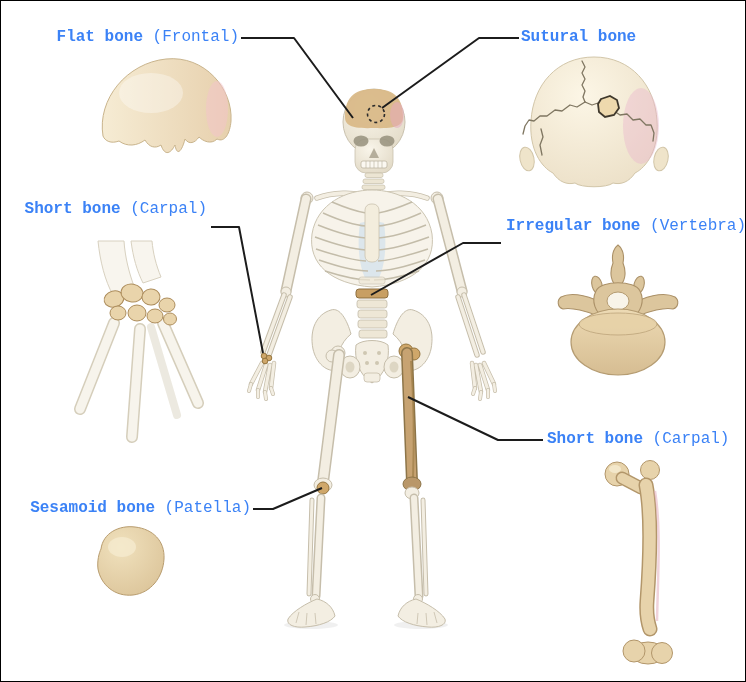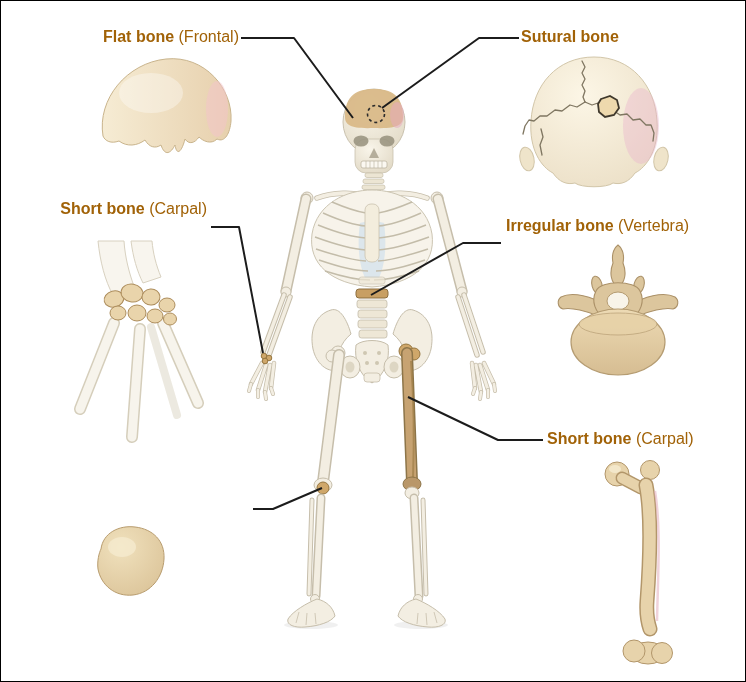--- a/index.html
+++ b/index.html
@@ -1,18 +1,18 @@
 <!DOCTYPE html>
 <html><head>
 <meta charset="utf-8">
 <style>
   html,body{margin:0;padding:0;background:#fff;}
   #frame{position:relative;width:746px;height:682px;border:1.5px solid #000;box-sizing:border-box;background:#fff;overflow:hidden;font-family:"Liberation Sans",sans-serif;}
   #art{position:absolute;left:0;top:0;}
-  .lbl{position:absolute;font-size:16px;line-height:18px;color:#a16207;white-space:nowrap;}
+  .lbl{position:absolute;font-size:16px;line-height:18px;color:#3b82f6;white-space:nowrap;font-family:Liberation Mono, monospace;}
   .bold{font-weight:bold;}
   
   .bu{stroke:#c6beab;fill:none;stroke-linecap:round;}
   .bo{stroke:#f3eee2;fill:none;stroke-linecap:round;}
   .tu{stroke:#8d7549;fill:none;stroke-linecap:round;}
   .to{stroke:#c7a372;fill:none;stroke-linecap:round;}
   .bf{fill:#f3eee2;stroke:#c6beab;stroke-width:1;}
   .tf{fill:#cfa76a;stroke:#96763f;stroke-width:1;}
   .rib{fill:none;stroke:#c3bca9;stroke-width:1.4;}
   .leader{fill:none;stroke:#1c1c1c;stroke-width:2;stroke-linejoin:round;}
@@ -289,14 +289,15 @@
 <div class="lbl" style="right:506px;top:27px;text-align:right"><span class="bold">Flat bone</span><span> (Frontal)</span></div>
 
 <div class="lbl" style="left:520px;top:27px"><span class="bold">Sutural bone</span><span></span></div>
 
 <div class="lbl" style="right:538px;top:199px;text-align:right"><span class="bold">Short bone</span><span> (Carpal)</span></div>
 
 <div class="lbl" style="left:505px;top:216px"><span class="bold">Irregular bone</span><span> (Vertebra)</span></div>
 
 <div class="lbl" style="left:546px;top:429px"><span class="bold">Short bone</span><span> (Carpal)</span></div>
 
+<div class="lbl" style="right:494px;top:498px;text-align:right"><span class="bold">Sesamoid bone</span><span> (Patella)</span></div>
 
 </div>
 
 </body></html>

